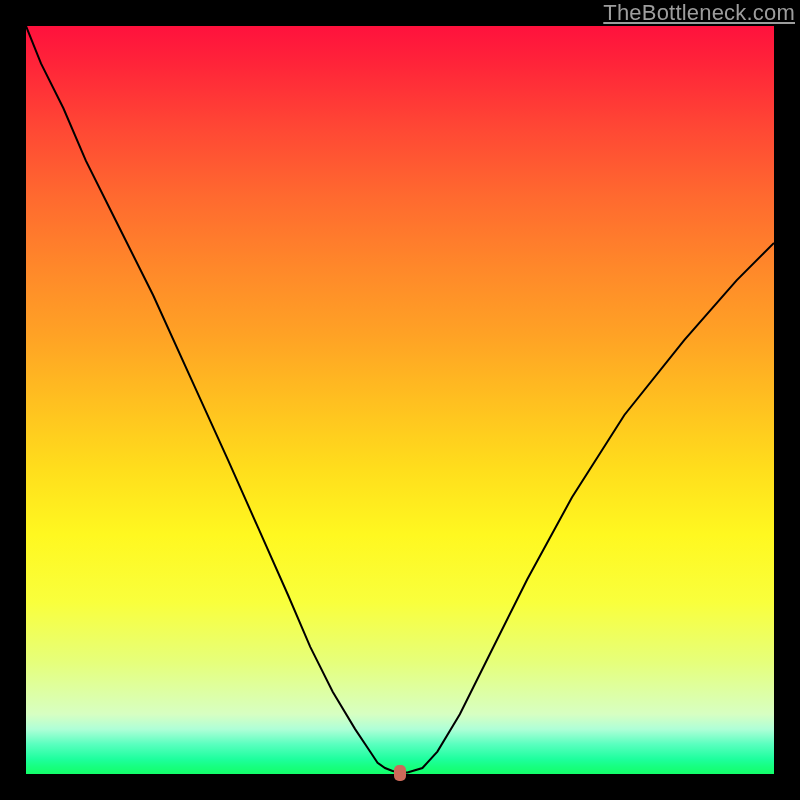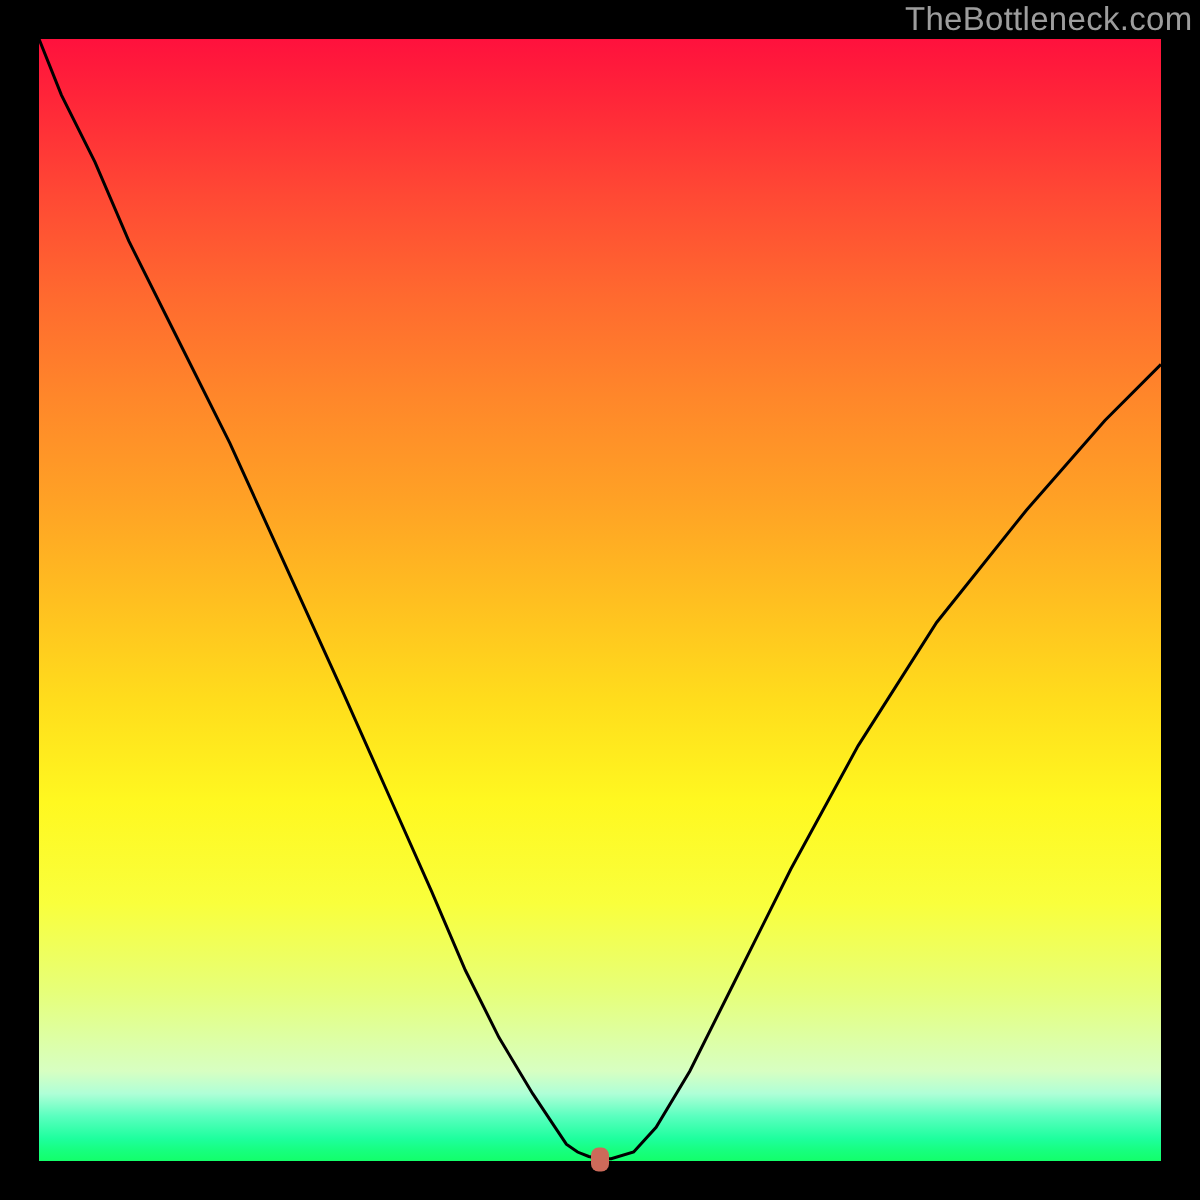--- a/index.html
+++ b/index.html
@@ -59,20 +59,21 @@
   }
   .watermark {
     position: absolute;
     top: 0;
     right: 5px;
     font-family: Arial, Helvetica, sans-serif;
     font-size: 22px;
     color: #9d9d9d;
     font-weight: 500;
     letter-spacing: 0.2px;
+    text-decoration: underline;
   }
 </style>
 </head>
 <body>
 
 <div class="frame">
   <div class="watermark">TheBottleneck.com</div>
 
   <div class="plot-area">
     <svg class="curve" viewBox="0 0 100 100" preserveAspectRatio="none">

